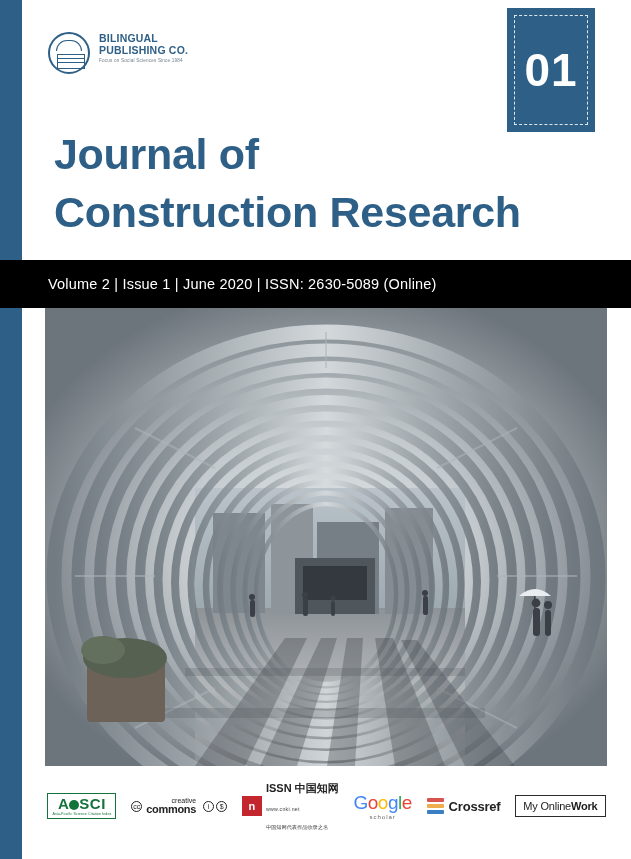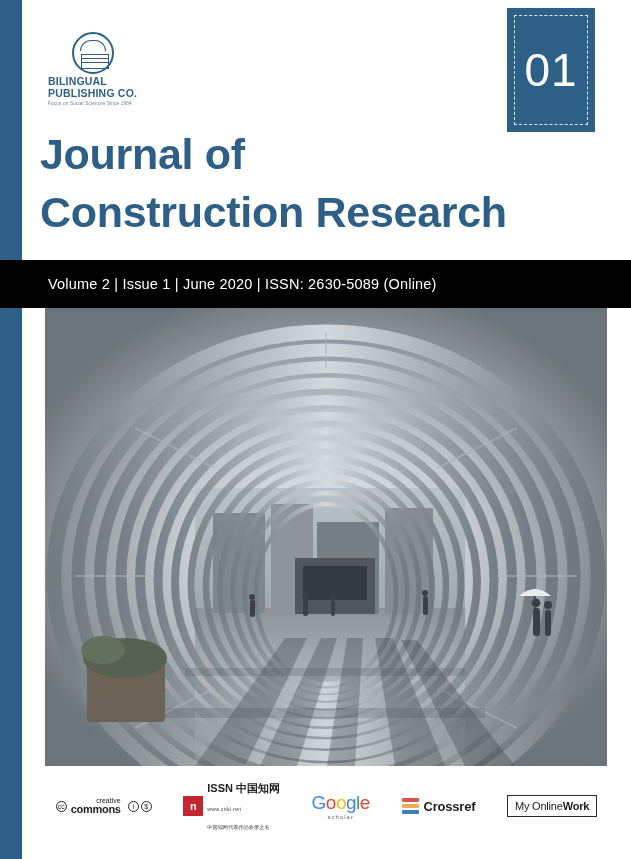--- a/index.html
+++ b/index.html
@@ -23,23 +23,21 @@
     left: 0; top: 0;
     width: 22px; height: 859px;
     background: #2e5f86;
   }
 
   
   .pub-logo {
     position: absolute;
     left: 48px; top: 32px;
     display: flex;
-    align-items: center;
-    gap: 1px;
-    flex-direction: column;
+    gap: 9px;
   }
   .pub-mark {
     width: 42px; height: 42px;
     border-radius: 50%;
     border: 2px solid #2e5f86;
     position: relative;
     flex: none;
   }
   .pub-mark::before {
     content: "";
@@ -88,28 +86,28 @@
   }
   .issue-badge .dash {
     position: absolute;
     left: 7px; top: 7px; right: 7px; bottom: 7px;
     border: 1px dashed rgba(255,255,255,.85);
   }
   .issue-num {
     position: relative;
     color: #ffffff;
     font-size: 46px;
-    font-weight: 400;
+    font-weight: 700;
     letter-spacing: 1px;
   }
 
   
   .title-block {
     position: absolute;
-    left: 40px; top: 126px;
+    left: 54px; top: 126px;
     width: 560px;
   }
   .title-line {
     font-size: 43px;
     font-weight: bold;
     color: #2e5f86;
     letter-spacing: -.3px;
     line-height: 1.34;
   }
 
@@ -352,20 +350,26 @@
         </g>
 
         <path d="M474 288 q16 -14 32 0 z" fill="#e9edef"></path>
         <rect x="489" y="288" width="1.6" height="14" fill="#3a4045"></rect>
       </g>
     </svg>
   </div>
 
   <div class="footer">
 
+    <div class="logo-item">
+      <div class="apsci">
+        <div class="big">A<span class="dot"></span>SCI</div>
+        <div class="sub">Asia-Pacific Science Citation Index</div>
+      </div>
+    </div>
 
     <div class="logo-item">
       <div class="cc">
         <div class="cc-circles">
           <span class="circ">cc</span>
         </div>
         <div class="cc-word">
           <div class="a">creative</div>
           <div class="b">commons</div>
         </div>

